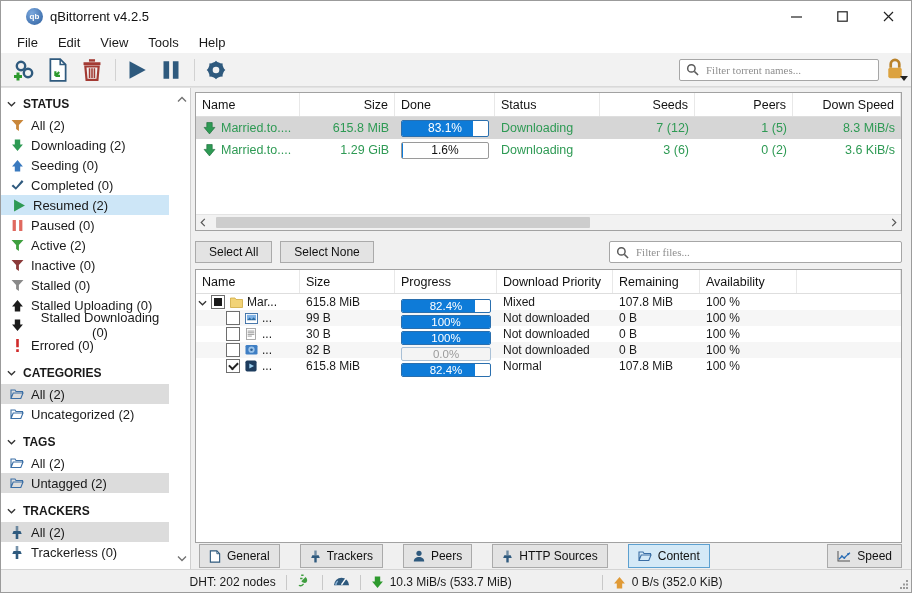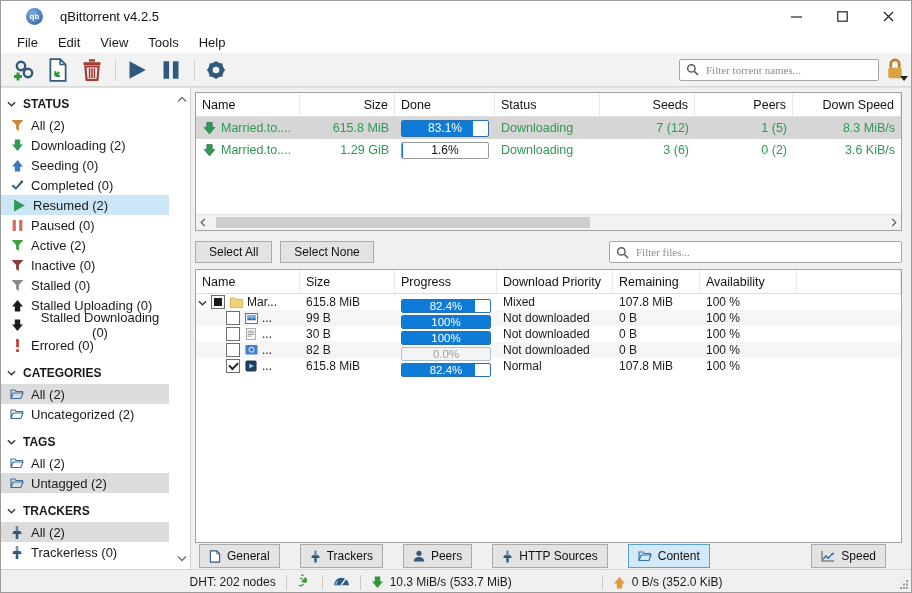--- a/index.html
+++ b/index.html
@@ -1,20 +1,20 @@
 <!DOCTYPE html>
 <html style="--accent-blue: #0e7bd8; --progress-border: #2a6fae; --downloading-green: #2e9a54; --selected-row-gray: #d6d6d6; --sidebar-selected-blue: #cde6f7; --sidebar-selected-gray: #dcdcdc; --tab-selected-bg: #d4e9f7; --tab-selected-border: #5ca0d0; --icon-slate: #2f5a7e; --delete-red: #a33a33; --funnel-orange: #c9873b; --paused-red: #e0695f; --seeding-blue: #3a7abf; --inactive-red: #8b3a3a; --stalled-gray: #8a8a8a; --black-arrow: #1c1c1c; --error-red: #d02a2a; --folder-blue: #3a6ea5; --folder-yellow: #f2d377; --lock-gold: #dca23f; --upload-orange: #e09a36;"><head>
 <meta charset="utf-8">
 <style>
   html,body{margin:0;padding:0;background:#d8d8d8;font-family:"Liberation Sans",sans-serif;-webkit-font-smoothing:antialiased;}
   .window{position:relative;width:912px;height:593px;background:#fff;border:1px solid #9b9b9b;box-sizing:border-box;overflow:hidden;font-size:12px;color:#1a1a1a;}
   
   .titlebar{height:30px;display:flex;align-items:center;background:#fff;}
   .app-logo{width:17px;height:17px;border-radius:50%;background:radial-gradient(circle at 35% 30%,#7aa7dd,#2d5f9e);color:#fff;font-size:8px;font-weight:bold;display:flex;align-items:center;justify-content:center;margin-left:25px;}
-  .title-text{margin-left:17px;font-size:13px;color:#111;}
+  .title-text{margin-left:7px;font-size:13px;color:#111;}
   .win-controls{margin-left:auto;display:flex;height:30px;}
   .win-btn{width:46px;height:30px;display:flex;align-items:center;justify-content:center;}
   
   .menubar{height:22px;display:flex;align-items:center;background:#fff;padding-left:6px;}
   .menu-item{padding:2px 10px;font-size:13px;}
   
   .toolbar{height:34px;background:#f2f2f2;display:flex;align-items:center;padding-left:10px;border-bottom:1px solid #d9d9d9;box-sizing:border-box;}
   .tbtn{width:26px;height:26px;display:flex;align-items:center;justify-content:center;margin-right:8px;}
   .tsep{width:1px;height:22px;background:#d2d2d2;margin:0 8px 0 2px;}
   .filter-wrap{margin-left:auto;display:flex;align-items:center;margin-right:4px;}
@@ -68,21 +68,21 @@
   .indent{width:22px;flex:none;}
   .cb{width:12px;height:12px;border:1px solid #6e6e6e;background:#fff;flex:none;position:relative;display:inline-block;box-sizing:content-box;}
   .cb.partial::after{content:'';position:absolute;left:2px;top:2px;width:8px;height:8px;background:#1a1a1a;}
   .cb.checked::after{content:'';position:absolute;left:2px;top:2px;width:7px;height:4px;border-left:2px solid #222;border-bottom:2px solid #222;transform:rotate(-45deg);}
   .fpbar{height:14px;margin-top:8px;}
   .fpbar .ptxt{font-size:11.5px;line-height:12px;}
   
   .tabsrow{height:26px;display:flex;align-items:center;flex:none;padding-left:4px;}
   .tab{height:22px;display:flex;align-items:center;gap:6px;padding:0 9px;background:#e3e3e3;border:1px solid #aaaaaa;font-size:12px;margin-right:20px;color:#111;}
   .tab.sel{background:var(--tab-selected-bg);border-color:var(--tab-selected-border);}
-  .tab-speed{margin-left:auto;margin-right:16px;}
+  .tab-speed{margin-left:auto;margin-right:0;}
   
   .statusbar{height:25px;background:#f0f0f0;border-top:1px solid #d4d4d4;display:flex;align-items:center;justify-content:center;gap:10px;font-size:12px;box-sizing:border-box;position:relative;}
   .vsep{width:1px;height:15px;background:#c8c8c8;}
   .sgrp{display:flex;align-items:center;gap:5px;}
   .spacer70{width:70px;}
   .grip{position:absolute;right:2px;bottom:2px;}
 </style>
 </head>
 <body>
 

